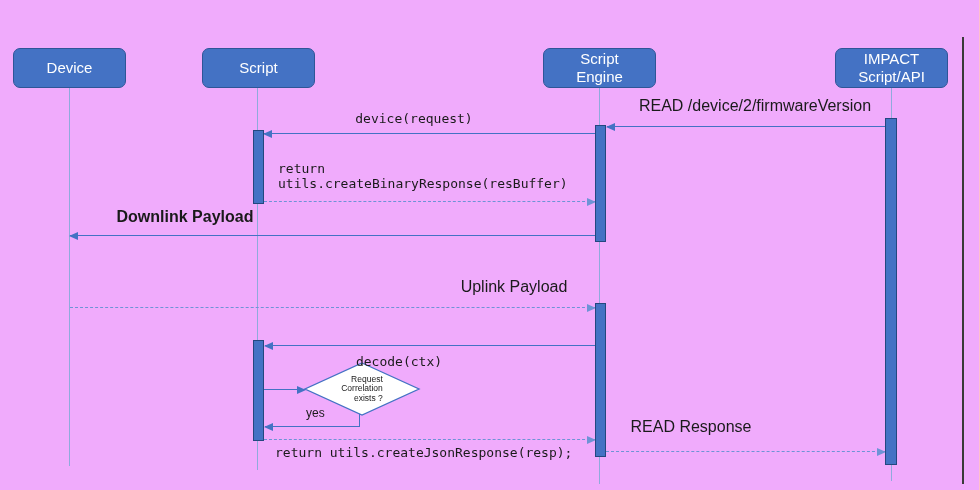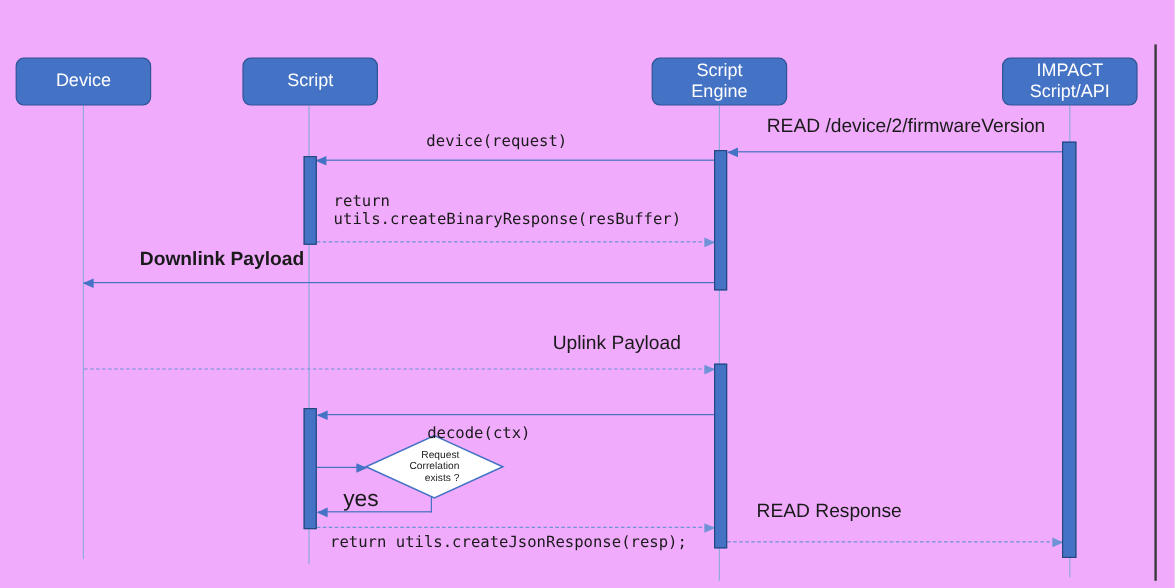--- a/index.html
+++ b/index.html
@@ -27,21 +27,21 @@
         border-top:4.5px solid transparent;border-bottom:4.5px solid transparent;
         border-right:9px solid currentColor;}
   .ah-r{position:absolute;right:-1px;top:-4px;width:0;height:0;
         border-top:4.5px solid transparent;border-bottom:4.5px solid transparent;
         border-left:9px solid currentColor;}
   .vline{position:absolute;width:0;border-left:1.4px solid #4472C4;z-index:2;}
   
   .label{position:absolute;font-size:16px;z-index:5;}
   .center{text-align:center;}
   .mono{font-family:"DejaVu Sans Mono","Liberation Mono",monospace;font-size:13px;line-height:15px;}
-  .small{font-size:19px;}
+  .small{font-size:12px;margin-left:20px;}
   
   .diamond{position:absolute;left:303px;top:362px;width:118px;height:54px;z-index:4;}
   .diamond .dtext{
     position:absolute;inset:0;display:flex;align-items:center;justify-content:center;
     text-align:right;font-size:8.5px;line-height:9.5px;color:#1a1a1a;
   }
   
   .page-edge{position:absolute;width:1.6px;background:#3A3A3A;z-index:1;}
 </style>
 </head>

